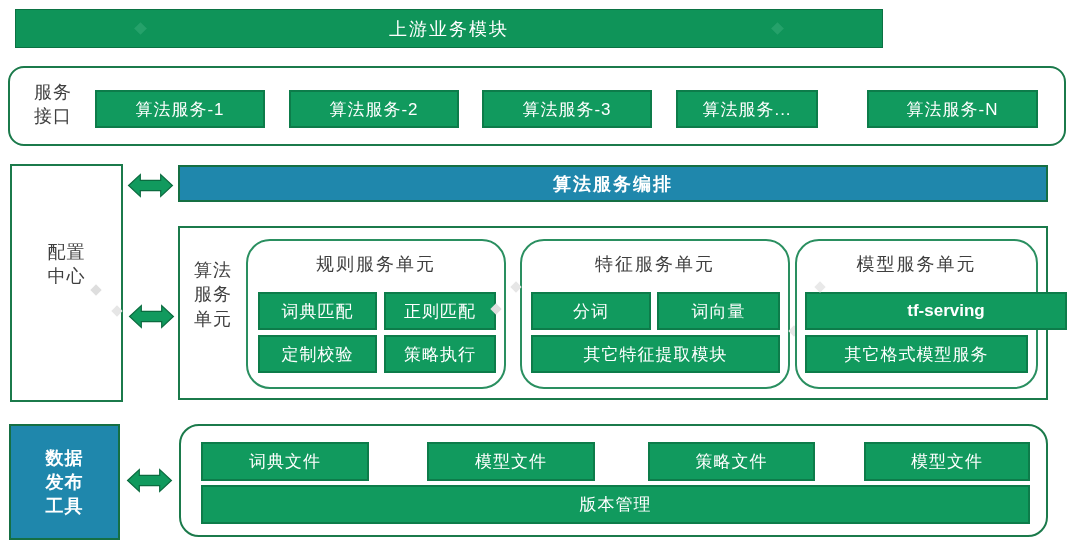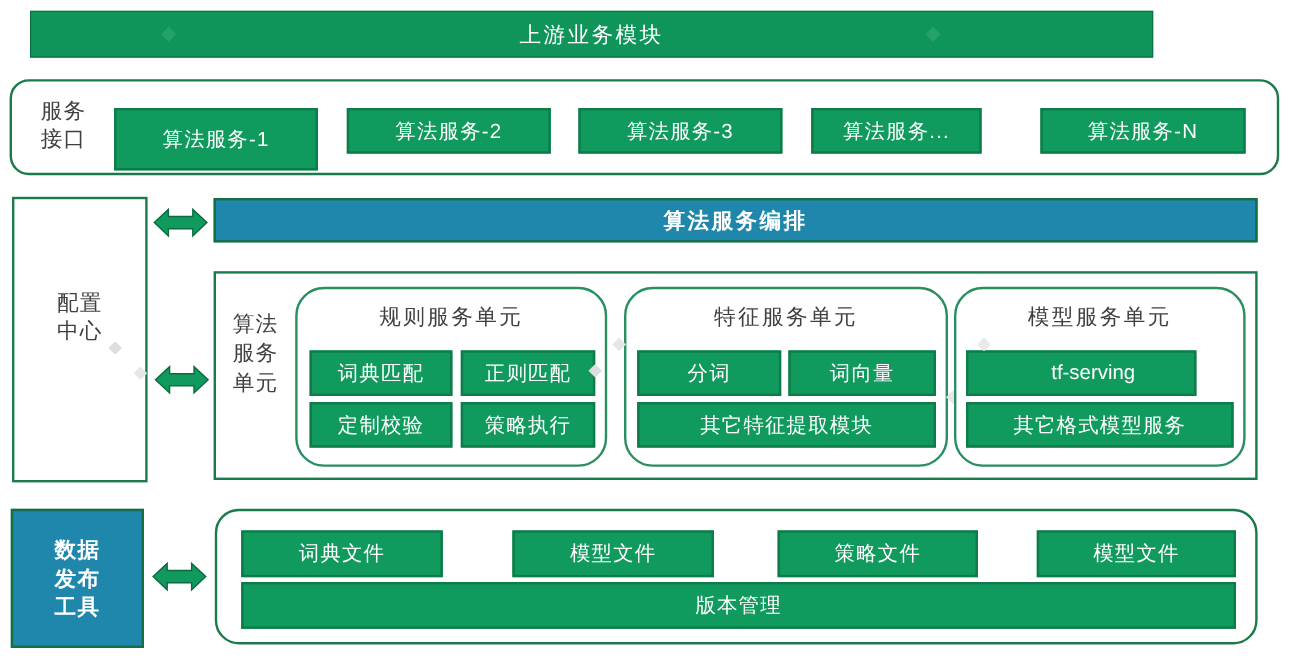--- a/index.html
+++ b/index.html
@@ -63,32 +63,32 @@
   .diamond{
     position:absolute;
     transform:rotate(45deg);
   }
 </style>
 </head>
 <body>
 
 <div class="canvas">
 
-  <div class="abs banner" style="left:25px;top:9px;width:936px;height:39px;">
+  <div class="abs banner" style="left:15px;top:9px;width:868px;height:39px;">
     <span>上游业务模块</span>
   </div>
   <div class="diamond" style="left:136px;top:24px;width:9px;height:9px;background:#2fa672;opacity:.7;"></div>
   <div class="diamond" style="left:773px;top:24px;width:9px;height:9px;background:#2fa672;opacity:.7;"></div>
 
   <div class="abs container-box rounded-lg" style="left:8px;top:66px;width:1058px;height:80px;"></div>
   <div class="abs dark-label" style="left:22px;top:80px;width:62px;height:52px;">
     <span>服务</span>
     <span>接口</span>
   </div>
-  <div class="abs green-fill" style="left:95px;top:90px;width:170px;height:52px;">
+  <div class="abs green-fill" style="left:95px;top:90px;width:170px;height:38px;">
     <span>算法服务-1</span>
   </div>
   <div class="abs green-fill" style="left:289px;top:90px;width:170px;height:38px;">
     <span>算法服务-2</span>
   </div>
   <div class="abs green-fill" style="left:482px;top:90px;width:170px;height:38px;">
     <span>算法服务-3</span>
   </div>
   <div class="abs green-fill" style="left:676px;top:90px;width:142px;height:38px;">
     <span>算法服务...</span>
@@ -153,21 +153,21 @@
     <span>词向量</span>
   </div>
   <div class="abs green-fill" style="left:531px;top:335px;width:249px;height:38px;">
     <span>其它特征提取模块</span>
   </div>
   <div class="diamond" style="left:512px;top:283px;width:8px;height:8px;background:#e6e6e6;"></div>
   <div class="diamond" style="left:790px;top:327px;width:8px;height:8px;background:#e6e6e6;"></div>
 
   <div class="abs group-box" style="left:795px;top:239px;width:243px;height:150px;"></div>
   <div class="abs group-title" style="left:795px;top:252px;width:243px;">模型服务单元</div>
-  <div class="abs green-fill" style="left:805px;top:292px;width:192px;height:38px;letter-spacing:0;font-weight:400;padding-left:20px;">
+  <div class="abs green-fill" style="left:805px;top:292px;width:262px;height:38px;letter-spacing:0;font-weight:700;padding-left:20px;">
     <span>tf-serving</span>
   </div>
   <div class="abs green-fill" style="left:805px;top:335px;width:223px;height:38px;">
     <span>其它格式模型服务</span>
   </div>
   <div class="diamond" style="left:816px;top:283px;width:8px;height:8px;background:#e9e9e9;"></div>
 
   <div class="abs blue-fill" style="left:9px;top:424px;width:111px;height:116px;">
     <div class="dark-label" style="color:#ffffff;font-weight:bold;font-size:18px;">
       <span>数据</span>

